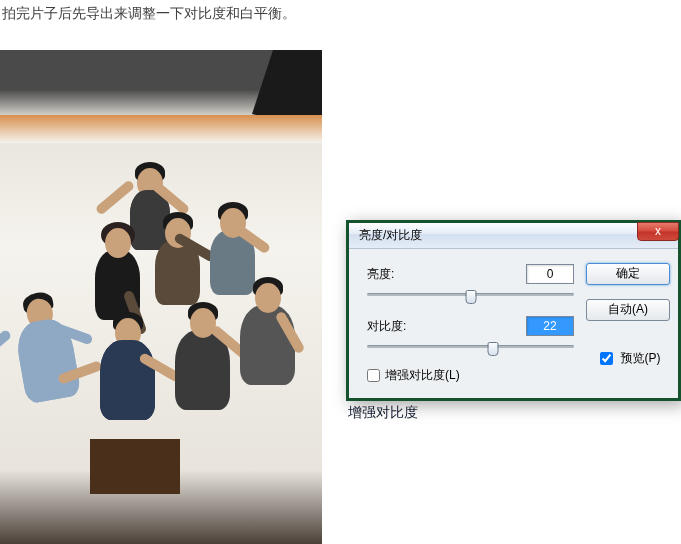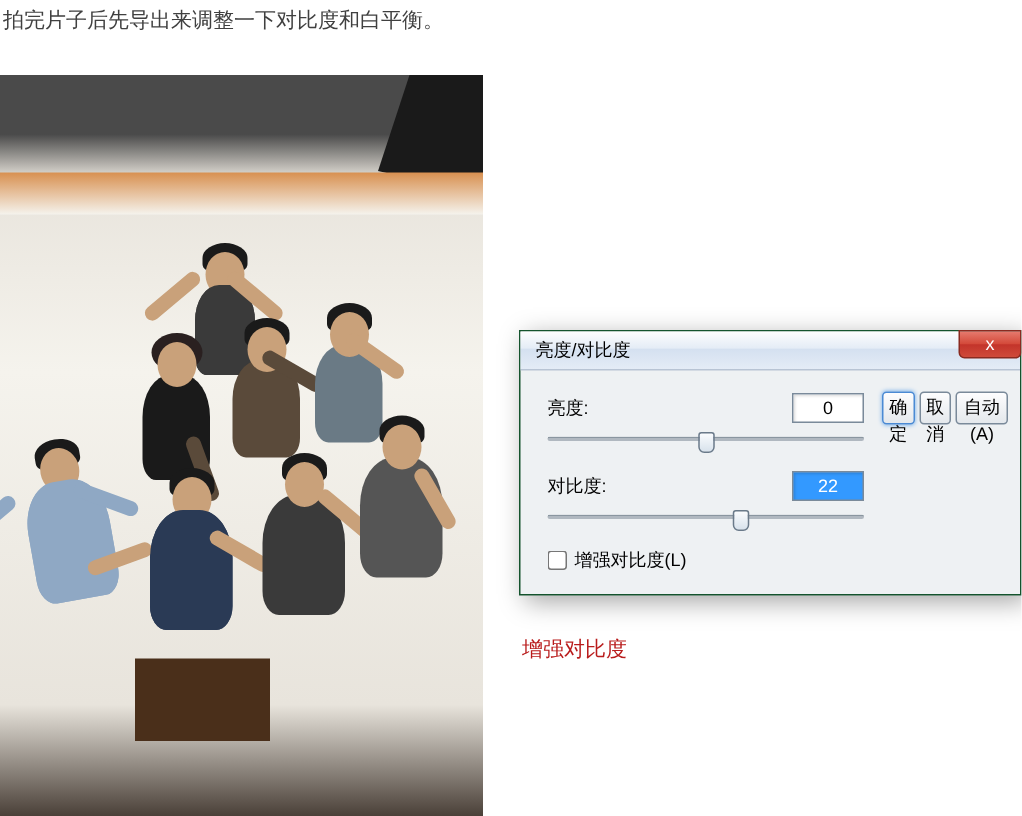--- a/index.html
+++ b/index.html
@@ -95,21 +95,21 @@
   .p8 .arm{ top:-15px; left:35px; transform:rotate(-55deg); background:#c9a17a;}
   .crate { position:absolute; left:80px; bottom:20px; width:90px; height:55px; background:#4a2f1a;}
   
   
   .dialog {
     position: absolute;
     top: 220px;
     left: 346px;
     width: 335px;
     background: #eef1f3;
-    border: 1px solid #14532d;
+    border: 3px solid #14532d;
     box-shadow: 4px 4px 16px rgba(0,0,0,0.35);
     font-size: 12px;
   }
   .titlebar {
     height: 26px;
     background: linear-gradient(to bottom, #fdfdfe, #e4ecf6 45%, #d4e0f0 46%, #e4ecf6);
     border-bottom: 1px solid #b8c4d4;
     display: flex;
     align-items: center;
     padding-left: 10px;
@@ -180,21 +180,22 @@
   .checkbox-row {
     display: flex;
     align-items: center;
     gap: 5px;
     margin-top: 8px;
   }
   .checkbox-row input { margin:0; width:13px; height:13px;}
   .buttons {
     width: 84px;
     display: flex;
-    gap: 3px;
+    flex-direction: column;
+    gap: 14px;
   }
   .btn {
     height: 22px;
     border: 1px solid #7a8a9a;
     border-radius: 3px;
     background: linear-gradient(to bottom, #fdfdfe, #e4e8ec);
     font-size: 12px;
     line-height: 18px;
     text-align: center;
   }
@@ -204,23 +205,23 @@
   }
   .preview-row {
     display: flex;
     align-items: center;
     gap: 5px;
     margin-top: 14px;
     justify-content: center;
   }
   .caption {
     position: absolute;
-    top: 424px;
+    top: 404px;
     left: 348px;
-    color: #b91c1c;
+    color: #0f172a;
   }
 </style>
 </head>
 <body>
 
 <div class="instruction">拍完片子后先导出来调整一下对比度和白平衡。</div>
 
 <div class="photo">
   <div class="lightbox"></div>
   <div class="backdrop-top"></div>
@@ -303,19 +304,22 @@
         <div class="track"></div>
         <div class="thumb" id="thumb-contrast" style="left: 61%;"></div>
       </div>
       <div class="checkbox-row">
         <input type="checkbox" id="legacy" style="">
         <label for="legacy">增强对比度(L)</label>
       </div>
     </div>
     <div class="buttons">
       <div class="btn primary">确定</div>
-      <div class="btn">取消</div>
       <div class="btn">自动(A)</div>
+      <div class="preview-row">
+        <input type="checkbox" id="preview" checked="" style="">
+        <label for="preview">预览(P)</label>
+      </div>
     </div>
   </div>
 </div>
 
 <div class="caption">增强对比度</div>
 
 </body></html>

